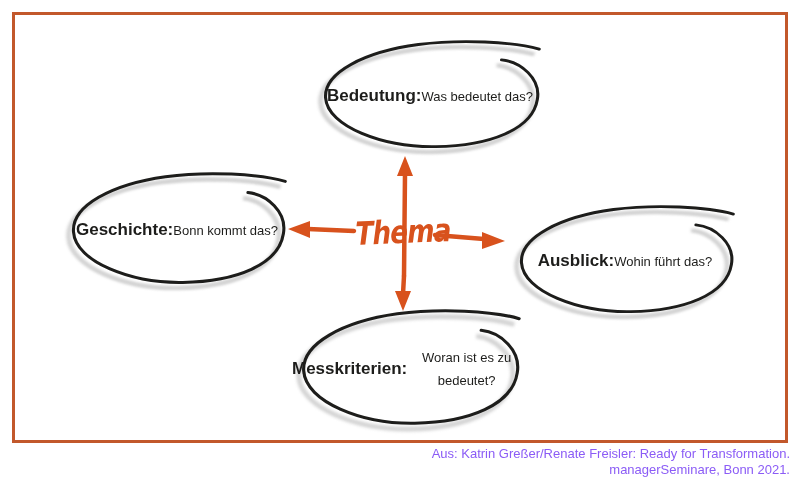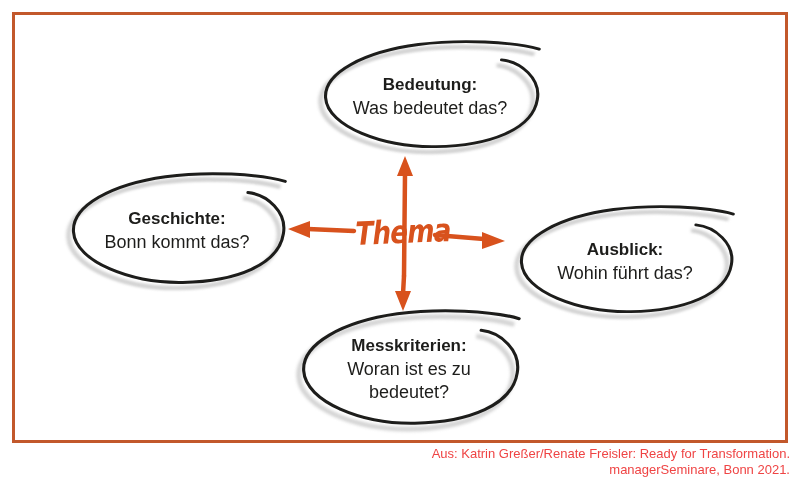--- a/index.html
+++ b/index.html
@@ -23,34 +23,34 @@
   .bubble svg {
     position: absolute;
     left: 0; top: 0;
     width: 100%; height: 100%;
     overflow: visible;
   }
   .bubble-text {
     position: absolute;
     left: 0; top: 0; right: 0; bottom: 0;
     display: flex;
-    flex-direction: column;
+    flex-direction: row;
     align-items: center;
     justify-content: center;
     text-align: center;
     color: #1d1d1b;
   }
   .bubble-title {
     font-weight: 700;
     font-size: 17px;
     line-height: 24px;
   }
   .bubble-q {
     font-weight: 400;
-    font-size: 18px;
+    font-size: 13px;
     line-height: 23px;
   }
   .bubble-top    { left: 314px; top: 40px;  width: 232px; height: 112px; }
   .bubble-left   { left: 62px;  top: 172px; width: 230px; height: 116px; }
   .bubble-right  { left: 510px; top: 205px; width: 230px; height: 112px; }
   .bubble-bottom { left: 292px; top: 309px; width: 234px; height: 120px; }
   .bubble-bottom .bubble-q { max-width: 150px; }
   .sketch-shadow { stroke: #c9c9c9; stroke-width: 5; fill: none; opacity: .8; }
   .sketch-line   { stroke: #1d1d1b; stroke-width: 3.2; fill: none;
                    stroke-linecap: round; }
@@ -78,21 +78,21 @@
     transform-origin: 50% 50%;
     white-space: nowrap;
   }
   
   .caption {
     position: absolute;
     right: 10px; top: 446px;
     text-align: right;
     font-size: 13px;
     line-height: 16px;
-    color: #ef4444;
+    color: #8b5cf6;
   }
 </style>
 </head>
 <body>
 
 <div class="stage">
 
   <svg width="0" height="0" style="position:absolute" aria-hidden="true">
     <defs>
       <path id="sketchPath" d="M 233 10 C 206 2, 152 -1, 108 5 C 52 13, 10 36, 12 64

